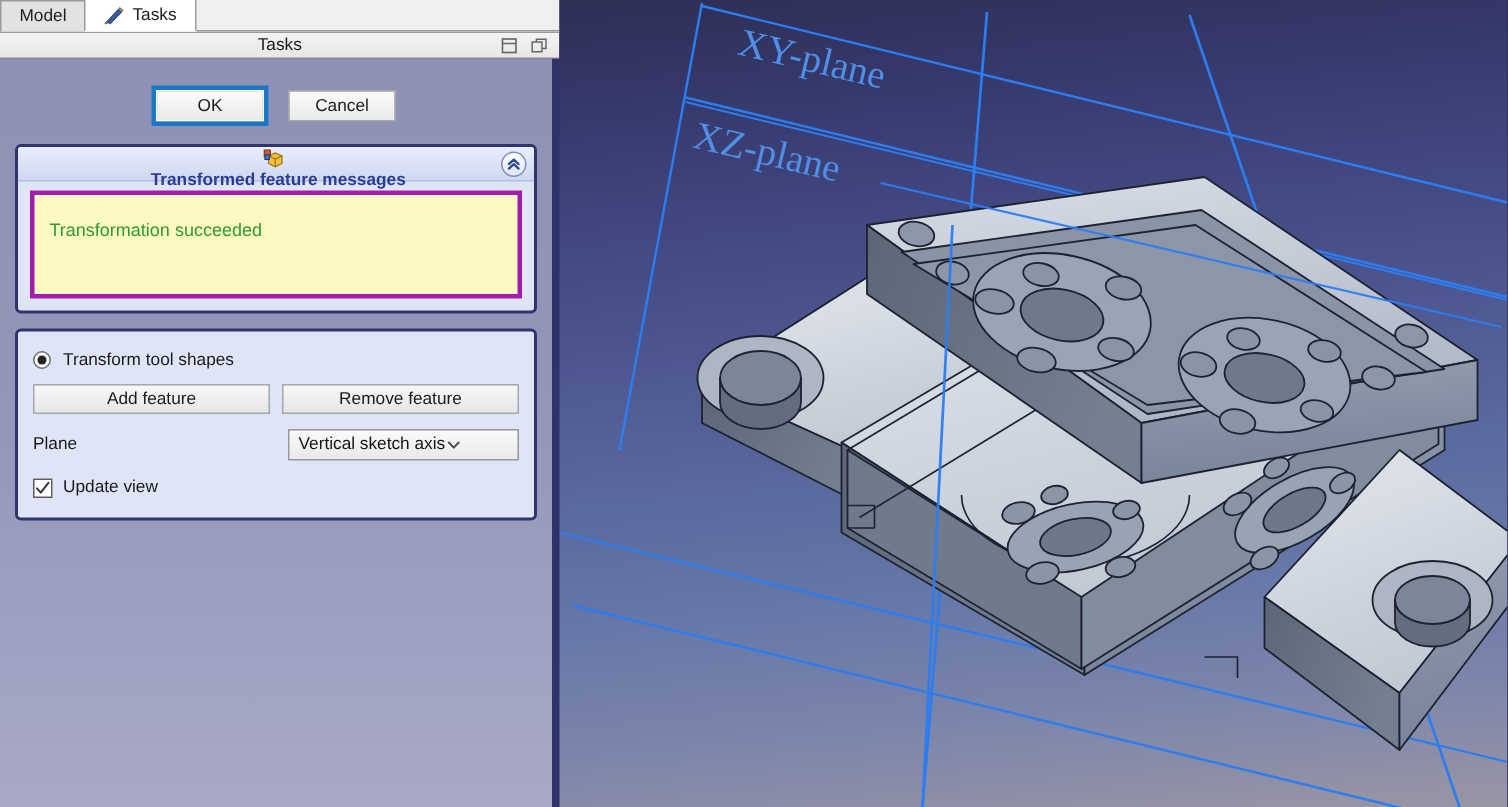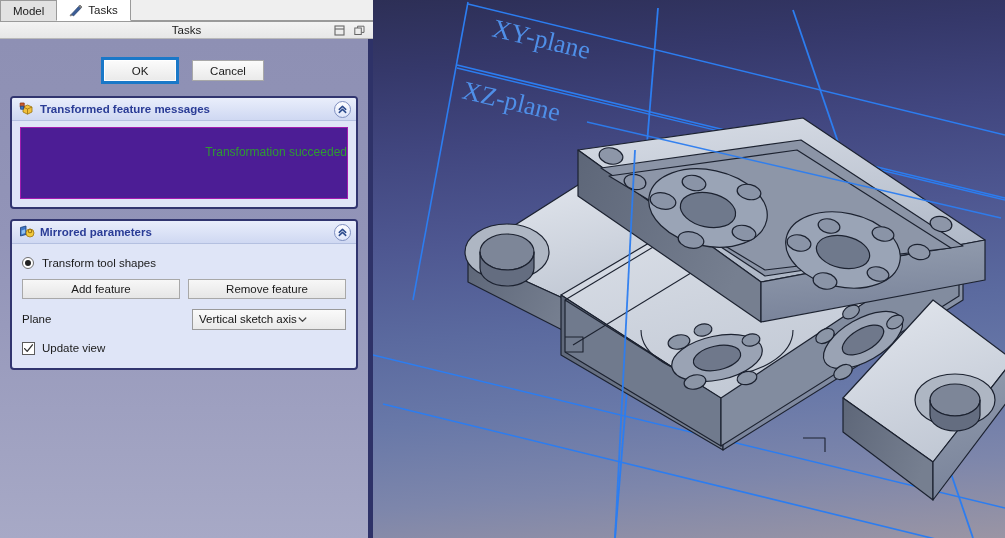--- a/index.html
+++ b/index.html
@@ -93,43 +93,43 @@
     background: #dfe5f7;
     overflow: hidden;
   }
   .gb-header {
     height: 23px;
     background: linear-gradient(#e9eefb, #cfd8f2);
     border-bottom: 1px solid #b4c0e0;
     display: flex; align-items: center;
     padding: 0 4px 0 7px;
     position: relative;
+    flex-direction: column;
   }
   .gb-header-ico { width: 16px; height: 16px; margin-right: 5px; display:block; flex:0 0 16px;}
   .gb-title {
     font-size: 11.5px; font-weight: bold; color: #2a3c96;
     white-space: nowrap;
   }
   .gb-collapse {
     position: absolute; right: 5px; top: 3px;
     width: 17px; height: 17px; border-radius: 50%;
     background: linear-gradient(#fdfdff,#dfe6fa);
     border: 1px solid #7f8fc0;
     display: flex; align-items: center; justify-content: center;
   }
   .gb-body { padding: 0; }
 
   
   #messages-inner {
     margin: 6px 8px 8px 8px;
     height: 72px;
-    background: #4c1d95;
-    border: 1px solid #a21caf;
+    background: #fef9c3;
+    border: 3px solid #a21caf;
     padding: 14px 0 0 10px;
-    text-align: right;
   }
   #msg-text { font-size: 12px; color: #2f9a33; }
 
   
   #mirror-body { padding: 8px 10px 10px 10px; }
   .radio-row { display: flex; align-items: center; height: 22px; gap: 8px; }
   .radio {
     width: 12px; height: 12px; border-radius: 50%;
     border: 1px solid #6d6d6d; background: #ffffff;
     display:flex; align-items:center; justify-content:center;
@@ -262,37 +262,20 @@
           </span>
         </div>
         <div class="gb-body">
           <div id="messages-inner">
             <span id="msg-text">Transformation succeeded</span>
           </div>
         </div>
       </div>
 
       <div class="groupbox">
-        <div class="gb-header">
-          <span>
-            <svg class="gb-header-ico" viewBox="0 0 16 16">
-              <path d="M1.5 3.5 L7 2 L7 10.5 L1.5 12 Z" fill="#3e76c6" stroke="#1c3f76" stroke-width=".8"></path>
-              <path d="M2.6 6.5 L6.2 5.2 L6.2 9 L2.6 10.3 Z" fill="#8fc0ef" stroke="none"></path>
-              <circle cx="11" cy="9" r="4" fill="#f2c93c" stroke="#9b7410" stroke-width=".8"></circle>
-              <rect x="9.3" y="5.2" width="3.4" height="3.6" rx="1.6" fill="none" stroke="#9b7410" stroke-width="1.1"></rect>
-            </svg>
-          </span>
-          <span class="gb-title">Mirrored parameters</span>
-          <span class="gb-collapse">
-            <svg width="11" height="11" viewBox="0 0 11 11">
-              <path d="M2.3 5.4 L5.5 2.4 L8.7 5.4" fill="none" stroke="#2b4a8c" stroke-width="1.5" stroke-linecap="round" stroke-linejoin="round"></path>
-              <path d="M2.3 8.4 L5.5 5.4 L8.7 8.4" fill="none" stroke="#2b4a8c" stroke-width="1.5" stroke-linecap="round" stroke-linejoin="round"></path>
-            </svg>
-          </span>
-        </div>
         <div class="gb-body">
           <div id="mirror-body">
 
 
             <div class="radio-row">
               <span class="radio checked">
                   <span class="dot"></span>
                 </span>
               <span class="radio-label">Transform tool shapes</span>
             </div>

